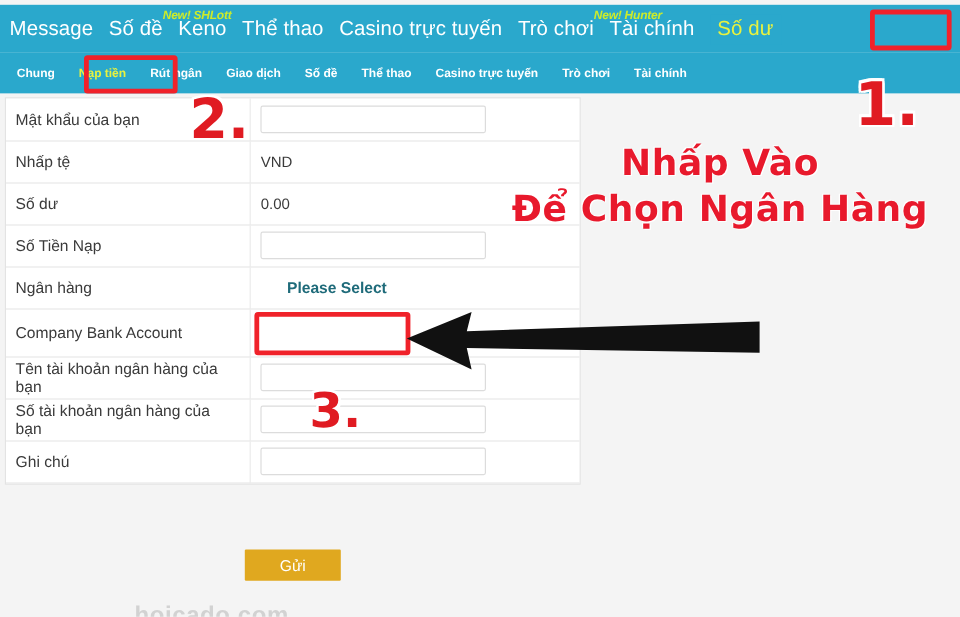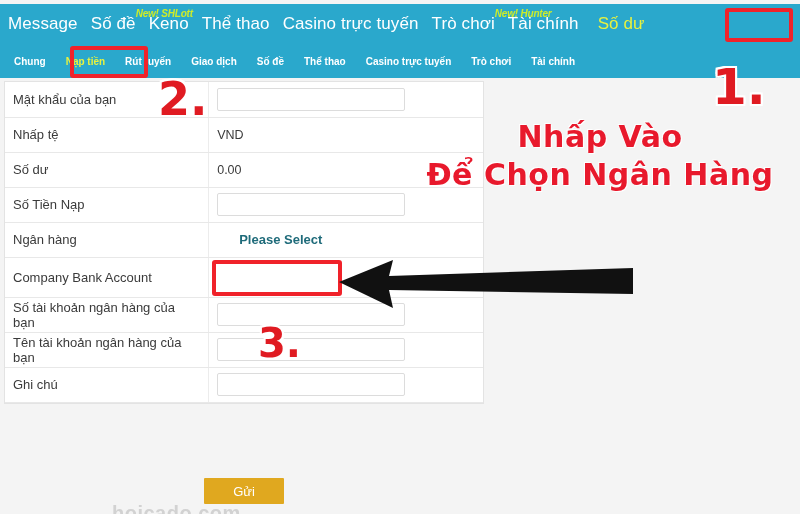--- a/index.html
+++ b/index.html
@@ -77,21 +77,20 @@
   .plain { font-size:12.5px; color:#3a3a3a; }
   .pleaseselect { color:#1f6b7a; font-size:13px; font-weight:bold; padding-left:22px; }
 
   
   .submit-wrap { position:absolute; left:4px; top:380px; width:480px; text-align:center; }
   .submit-btn {
     display:inline-block; background:#e0a81f; color:#ffffff;
     border:none; width:80px; height:26px; font-size:13px;
     font-family:"Liberation Sans", sans-serif; cursor:pointer;
     border-radius:1px;
-    margin-top:20px;
   }
 
   
   .watermark {
     position:absolute; left:112px; top:424px;
     font-size:20px; font-weight:bold; color:#d2d2d2;
     letter-spacing:0.5px; pointer-events:none;
   }
 
   
@@ -133,21 +132,21 @@
       <span class="tnav-wrap"><span class="tnav">Trò chơi</span><span class="badge-new">New! Hunter</span></span>
       <span class="tnav-wrap"><span class="tnav">Tài chính</span></span>
       <span class="tnav-wrap"><span class="tnav active sodu-box">Số dư</span></span>
     </div>
 </div>
 
 <div class="subbar">
   <div class="subbar-inner" id="subnav">
       <span class="snav">Chung</span>
       <span class="snav active">Nạp tiền</span>
-      <span class="snav">Rút tuyến</span>
+      <span class="snav">Rút ngân</span>
       <span class="snav">Giao dịch</span>
       <span class="snav">Số đề</span>
       <span class="snav">Thể thao</span>
       <span class="snav">Casino trực tuyến</span>
       <span class="snav">Trò chơi</span>
       <span class="snav">Tài chính</span>
     </div>
 </div>
 
 <div class="content">
@@ -173,25 +172,25 @@
           </tr>
           <tr>
             <td class="lbl">Ngân hàng</td>
             <td class="val"><span class="pleaseselect">Please Select</span></td>
           </tr>
           <tr class="row-tall">
             <td class="lbl">Company Bank Account</td>
             <td class="val"></td>
           </tr>
           <tr>
+            <td class="lbl">Tên tài khoản ngân hàng của bạn</td>
+            <td class="val"><input class="txtinput" type="text" style=""></td>
+          </tr>
+          <tr>
             <td class="lbl">Số tài khoản ngân hàng của bạn</td>
-            <td class="val"><input class="txtinput" type="text" style=""></td>
-          </tr>
-          <tr>
-            <td class="lbl">Tên tài khoản ngân hàng của bạn</td>
             <td class="val"><input class="txtinput" type="text" style=""></td>
           </tr>
           <tr>
             <td class="lbl">Ghi chú</td>
             <td class="val"><input class="txtinput" type="text" style=""></td>
           </tr>
         </tbody>
     </table>
   </div>
 

